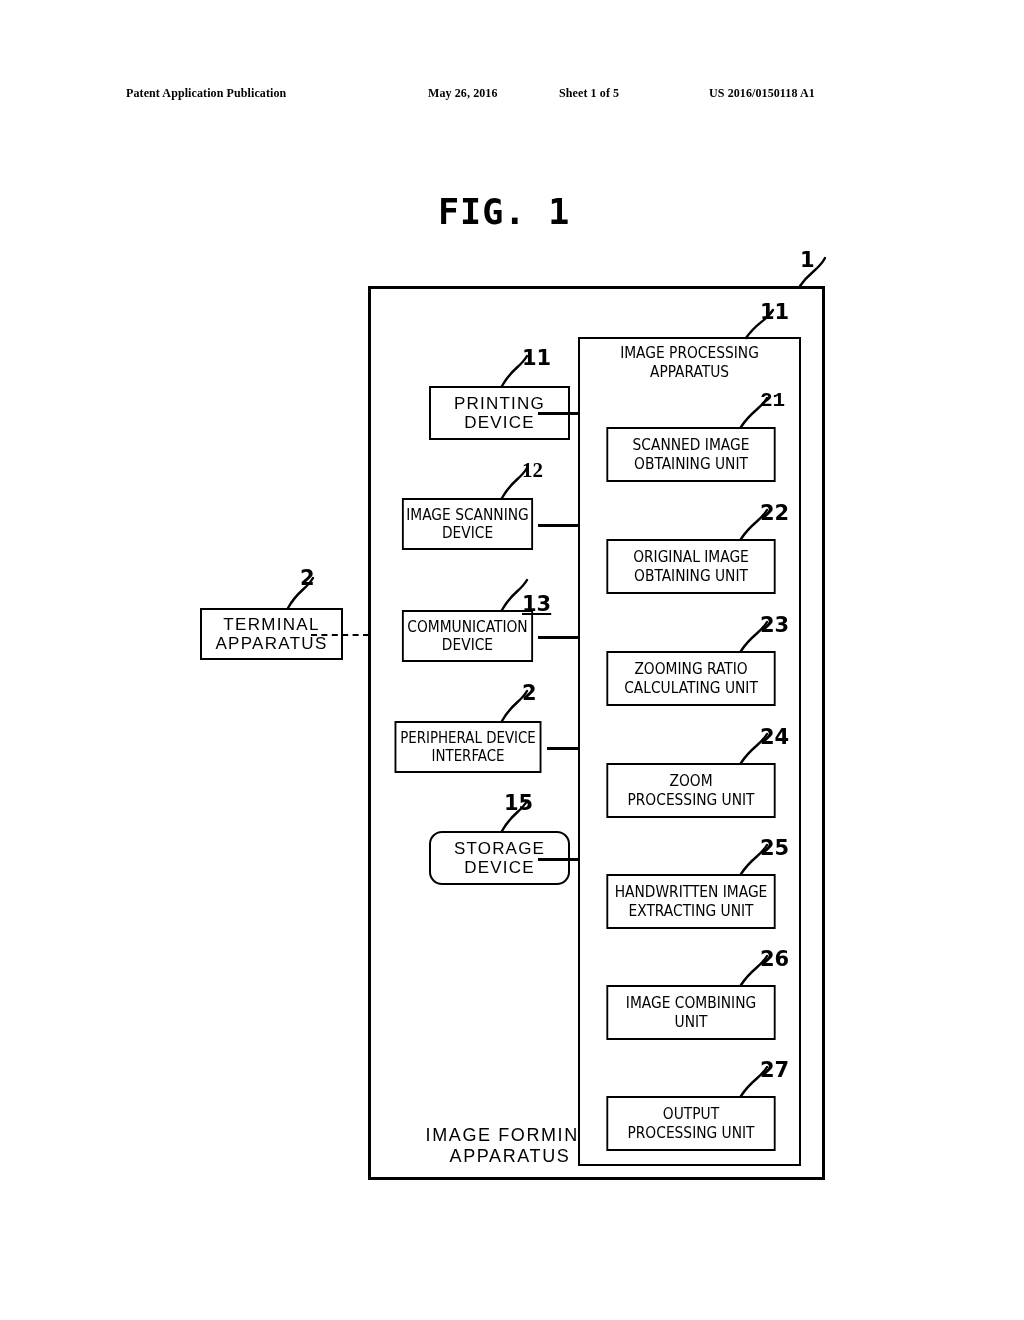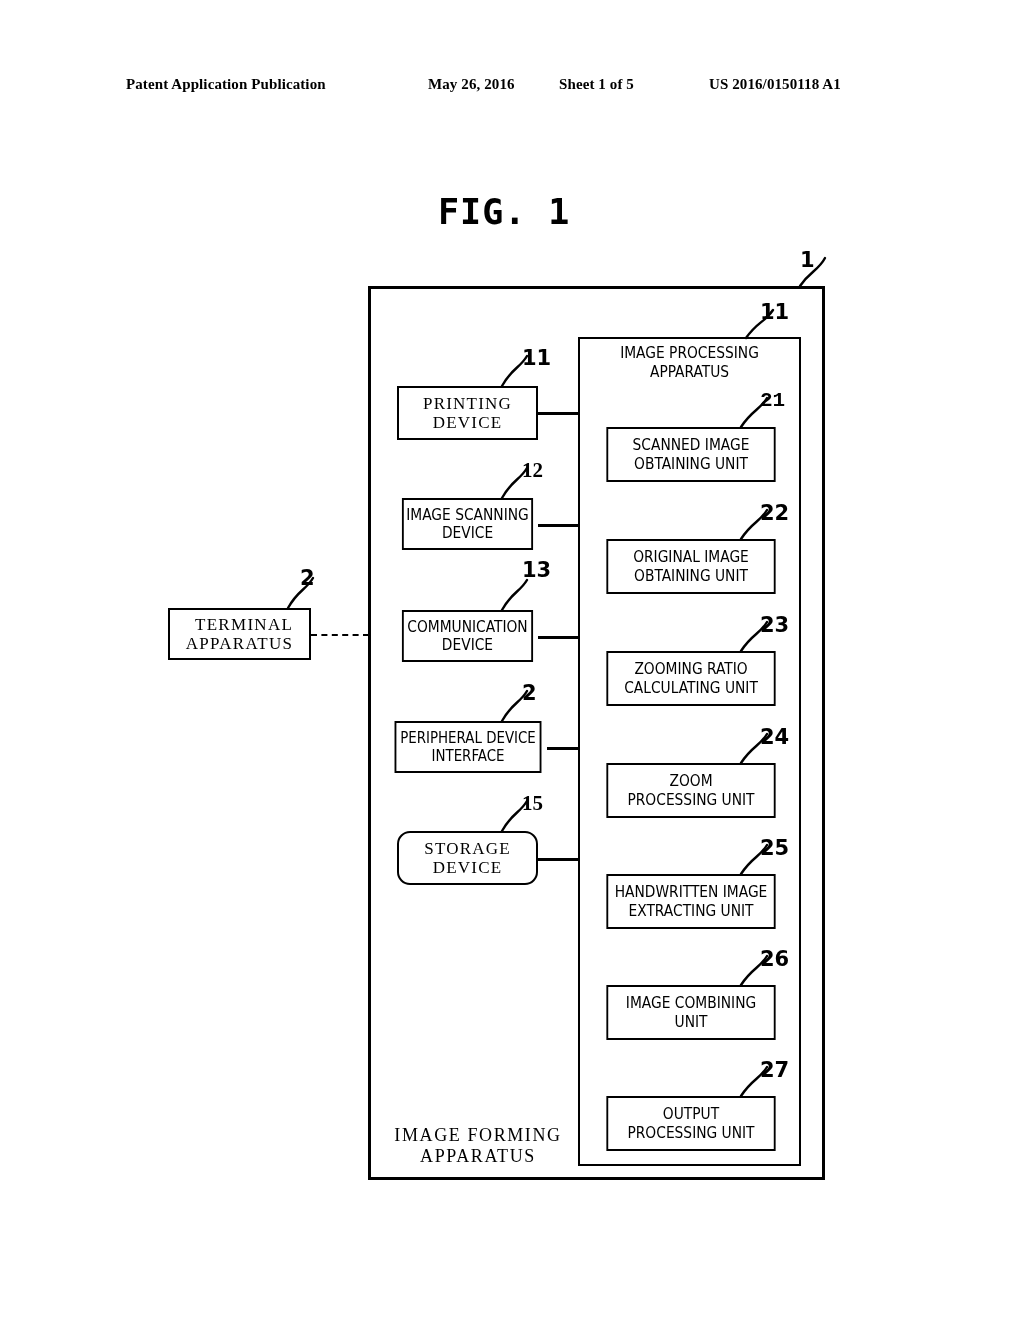--- a/index.html
+++ b/index.html
@@ -14,26 +14,26 @@
     position: relative;
     overflow: hidden;
     font-family: "Liberation Sans", sans-serif;
     color: #000000;
   }
 
   
   #page-header {
     position: absolute;
     left: 0;
-    top: 76px;
+    top: 86px;
     width: 1024px;
     height: 26px;
     font-family: "Liberation Serif", serif;
     font-weight: bold;
-    font-size: 15px;
+    font-size: 12px;
     letter-spacing: 0.1px;
     white-space: nowrap;
   }
   #page-header .hdr-left   { position: absolute; left: 126px;  top: 0; }
   #page-header .hdr-date   { position: absolute; left: 428px;  top: 0; text-align: right; }
   #page-header .hdr-sheet  { position: absolute; left: 559px;  top: 0; text-align: right; }
   #page-header .hdr-right  { position: absolute; left: 709px;  top: 0; }
 
   
   #fig-title {
@@ -75,23 +75,24 @@
 
   
   .cond {
     font-family: "Liberation Sans Narrow", "DejaVu Sans Condensed", "Liberation Sans", sans-serif;
     font-size: 16.5px;
     letter-spacing: 0px;
     transform: scaleX(0.93);
   }
   
   .wide {
-    font-family: Liberation Serif, serif;
+    font-family: Liberation Sans, sans-serif;
     font-size: 18px;
     letter-spacing: 1.6px;
+    margin-left: 32px;
   }
 
   
   .plain-label {
     position: absolute;
     text-align: center;
     line-height: 1.15;
     white-space: pre-line;
   }
 
@@ -143,21 +144,21 @@
 <div class="box-outer" style="left:368px; top:286px; width:457px; height:894px;"></div>
 
 <div class="plain-label wide" style="left:378px; top:1125px; width:200px; font-size:18px;">IMAGE FORMING
 APPARATUS</div>
 
 <svg class="leader" style="left:770px; top:258px; width:60px; height:40px;">
   <path d="M 55 0 C 48 13, 40 13, 30 28"></path>
 </svg>
 <div class="ref-num" style="left:800px; top:248px;">1</div>
 
-<div class="box wide" style="left:168px; top:608px; width:143px; height:52px; font-size:17px; letter-spacing:1.3px;text-align:right;">TERMINAL
+<div class="box wide" style="left:168px; top:608px; width:143px; height:52px; font-size:17px; letter-spacing:1.3px;">TERMINAL
 APPARATUS</div>
 
 <svg class="leader" style="left:268px; top:578px; width:50px; height:34px;">
   <path d="M 45 0 C 38 12, 30 12, 20 30"></path>
 </svg>
 <div class="ref-num" style="left:300px; top:566px;">2</div>
 
 <div class="dashline" style="left:311px; top:634px; width:58px;"></div>
 
 <div class="box-inner-frame" style="left:578px; top:337px; width:223px; height:829px;"></div>
@@ -182,35 +183,35 @@
 <svg class="leader" style="left:482px; top:468px; width:50px; height:34px;">
   <path d="M 45 0 C 38 12, 30 12, 20 30"></path>
 </svg>
 <div class="ref-num" style="left:522px; top:458px;font-family:Liberation Serif, serif;">12</div>
 
 <div class="box cond" style="left:397px; top:610px; width:141px; height:52px; font-size:16.5px;">COMMUNICATION
 DEVICE</div>
 <svg class="leader" style="left:482px; top:580px; width:50px; height:34px;">
   <path d="M 45 0 C 38 12, 30 12, 20 30"></path>
 </svg>
-<div class="ref-num" style="left:522px; top:558px;">13</div>
+<div class="ref-num" style="left:522px; top:592px;text-decoration:underline;">13</div>
 
 <div class="box cond" style="left:389px; top:721px; width:158px; height:52px; font-size:16px;">PERIPHERAL DEVICE
 INTERFACE</div>
 <svg class="leader" style="left:482px; top:691px; width:50px; height:34px;">
   <path d="M 45 0 C 38 12, 30 12, 20 30"></path>
 </svg>
 <div class="ref-num" style="left:522px; top:681px;">2</div>
 
 <div class="box wide" style="left:397px; top:831px; width:141px; height:54px; font-size:17px; letter-spacing:1.2px;border-radius:13px;">STORAGE
 DEVICE</div>
 <svg class="leader" style="left:482px; top:801px; width:50px; height:34px;">
   <path d="M 45 0 C 38 12, 30 12, 20 30"></path>
 </svg>
-<div class="ref-num" style="left:522px; top:791px;font-family:Liberation Serif, serif;">15</div>
+<div class="ref-num" style="left:504px; top:791px;">15</div>
 
 <div class="hline" style="left:538px; top:412px; width:42px;"></div>
 <div class="hline" style="left:538px; top:524px; width:42px;"></div>
 <div class="hline" style="left:538px; top:636px; width:42px;"></div>
 <div class="hline" style="left:547px; top:747px; width:33px;"></div>
 <div class="hline" style="left:538px; top:858px; width:42px;"></div>
 
 <div class="box cond" style="left:600px; top:427px; width:182px; height:55px;">SCANNED IMAGE
 OBTAINING UNIT</div>
 <svg class="leader" style="left:722px; top:398px; width:50px; height:33px;">

